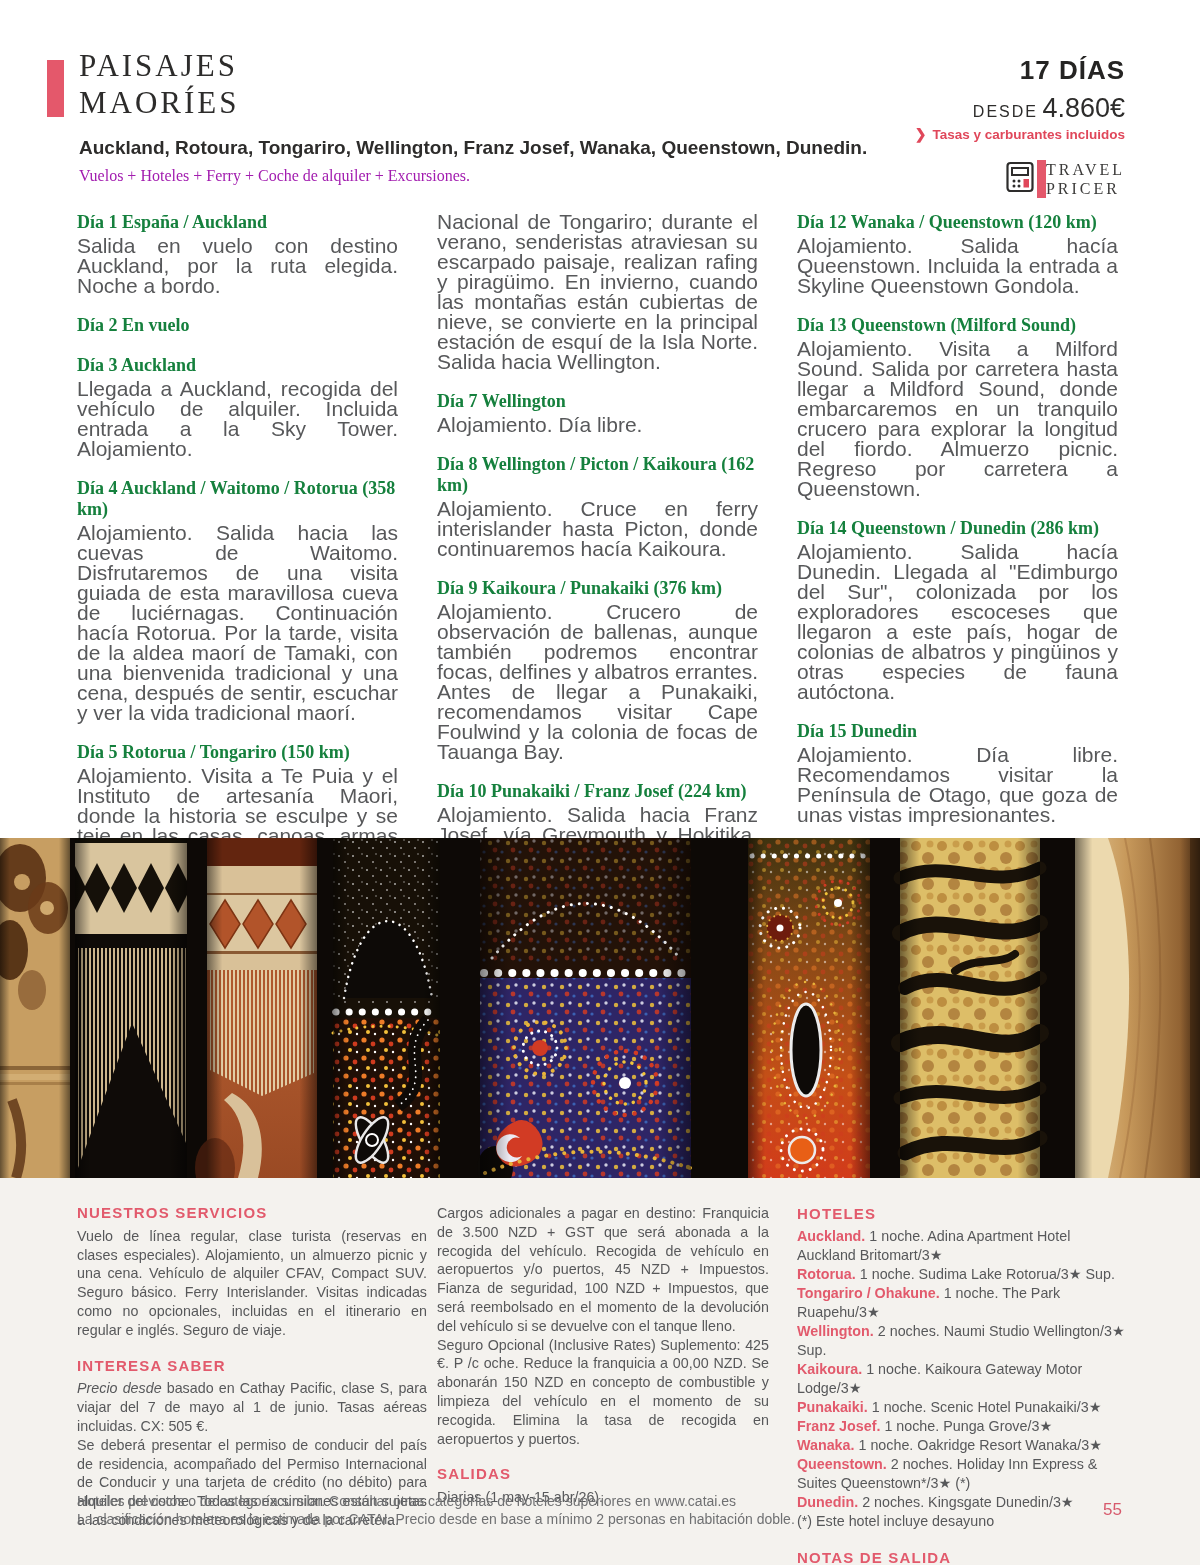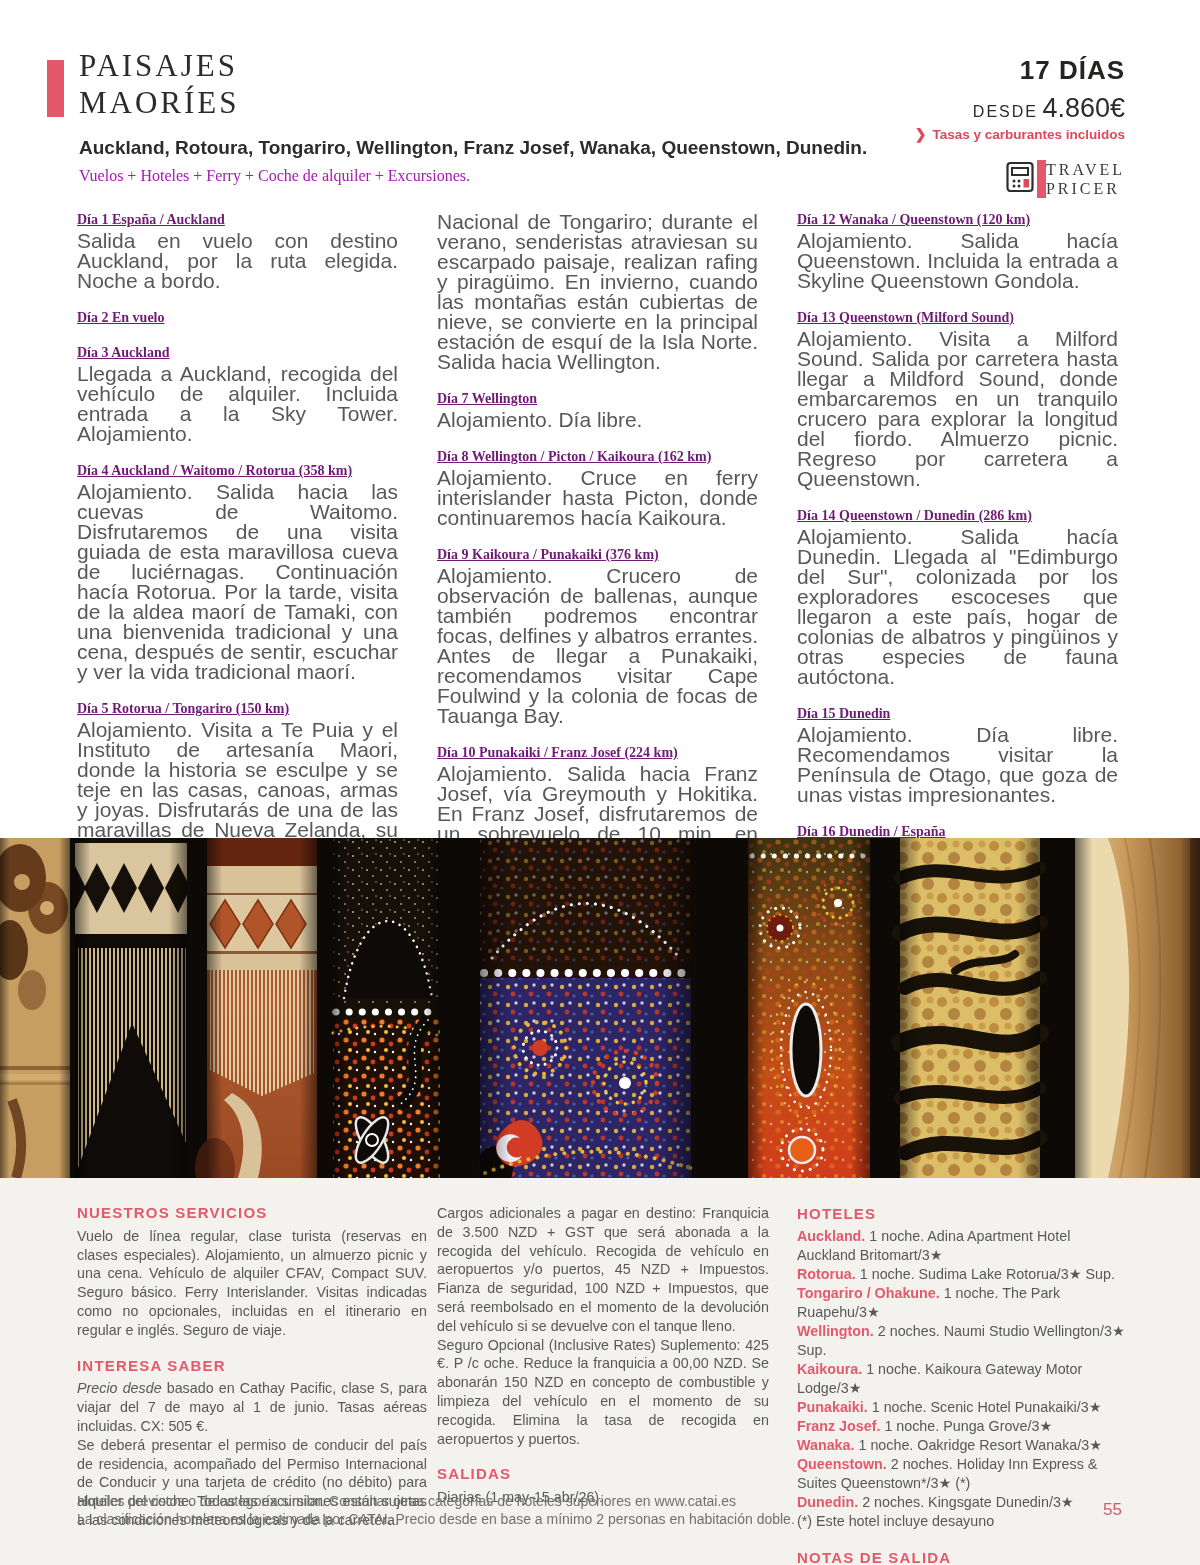--- a/index.html
+++ b/index.html
@@ -23,22 +23,22 @@
   .taxes-line .chev{margin-right:6px;font-size:14px;}
   .logo{position:absolute;right:75px;top:160px;display:flex;align-items:center;}
   .logo-bar{width:9px;height:38px;background:#e4586b;}
   .logo-text{font-family:"Liberation Serif",serif;font-size:16px;letter-spacing:3px;
              color:#3c3b3a;line-height:19px;}
 
   
   .col{position:absolute;top:212px;width:321px;}
   .col-1{left:77px;} .col-2{left:437px;} .col-3{left:797px;}
   .day + .day{margin-top:19px;}
-  .day-title{font-family:"Liberation Serif",serif;font-weight:bold;font-size:14px;
-             color:#701a75;margin-bottom:3px;text-decoration:underline;}
+  .day-title{font-family:"Liberation Serif",serif;font-weight:bold;font-size:18px;
+             color:#15803d;margin-bottom:3px;}
   .day-body{font-size:21px;line-height:20px;color:#57585a;text-align:justify;}
 
   
   .photo{position:absolute;left:0;top:838px;width:1200px;height:340px;}
   .photo svg{display:block;width:100%;height:100%;}
 
   
   .bcol{position:absolute;top:1204px;font-size:14.3px;line-height:18.8px;color:#57585a;}
   .bcol-1{left:77px;width:350px;text-align:justify;}
   .bcol-2{left:437px;width:332px;text-align:justify;}

